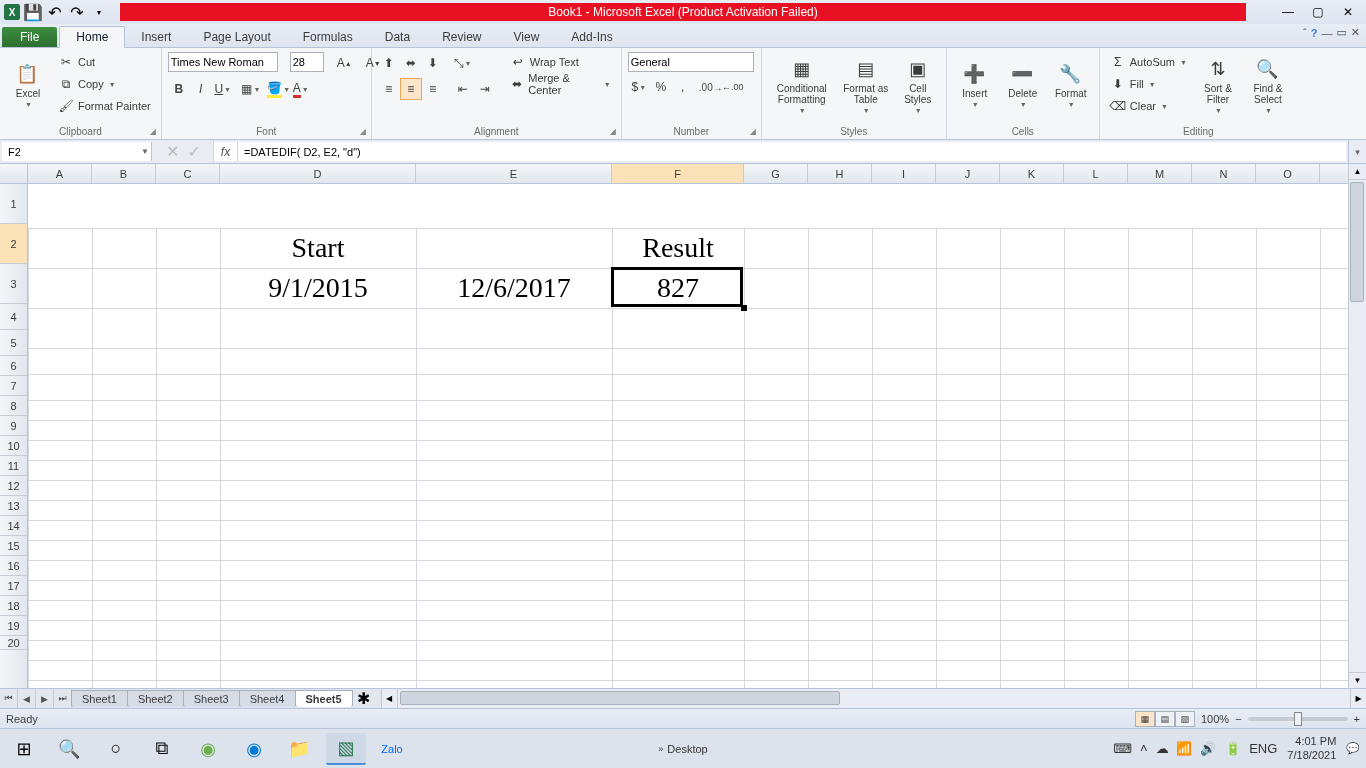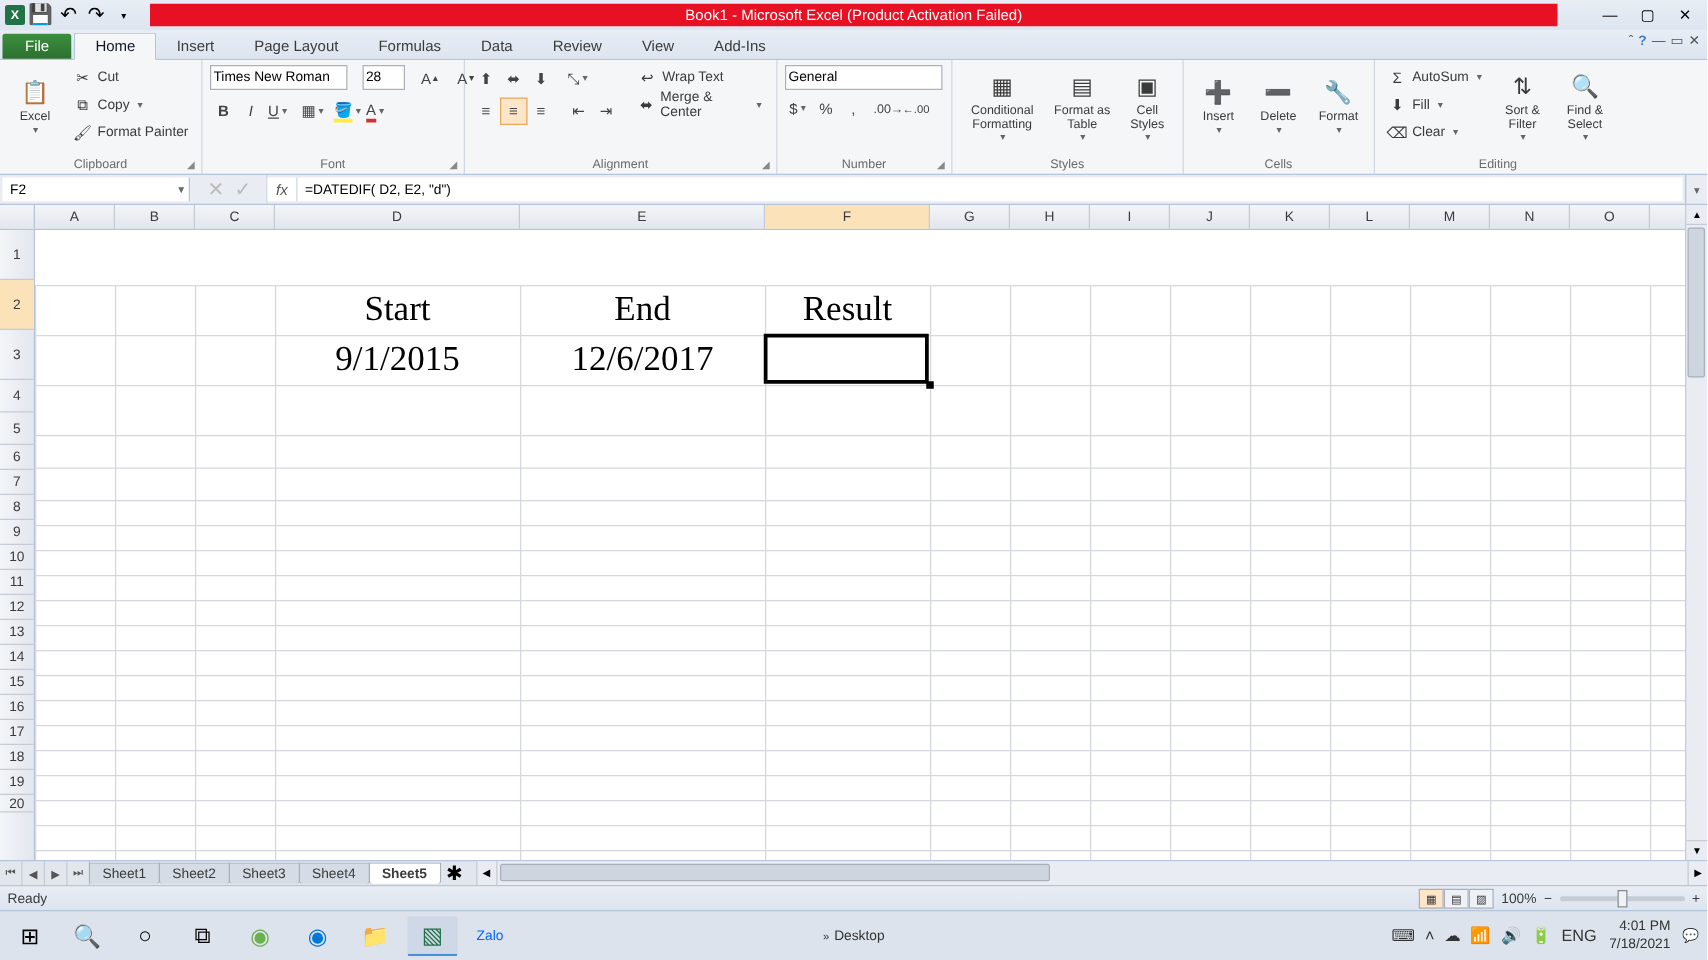--- a/index.html
+++ b/index.html
@@ -421,24 +421,24 @@
           <div class="gridline-h" style="top: 312px;"></div>
           <div class="gridline-h" style="top: 332px;"></div>
           <div class="gridline-h" style="top: 352px;"></div>
           <div class="gridline-h" style="top: 372px;"></div>
           <div class="gridline-h" style="top: 392px;"></div>
           <div class="gridline-h" style="top: 412px;"></div>
           <div class="gridline-h" style="top: 432px;"></div>
           <div class="gridline-h" style="top: 452px;"></div>
           <div class="gridline-h" style="top: 466px;"></div>
           <div class="cell" style="left: 192px; top: 0px; width: 196px; height: 40px;">Start</div>
-          <div class="cell" style="left: 388px; top: 0px; width: 196px; height: 40px;">End</div>
           <div class="cell" style="left: 584px; top: 0px; width: 132px; height: 40px;">Result</div>
           <div class="cell" style="left: 192px; top: 40px; width: 196px; height: 40px;">9/1/2015</div>
           <div class="cell" style="left: 388px; top: 40px; width: 196px; height: 40px;">12/6/2017</div>
+          <div class="cell" style="left: 584px; top: 40px; width: 132px; height: 40px;">827</div>
           <div class="active-cell-border" style="left: 583px; top: 39px; width: 132px; height: 40px;"></div>
           <div class="active-cell-handle" style="left: 713px; top: 77px;"></div>
         </div>
     </div>
   </div>
   <div class="sheet-scroll-v">
     <div style="height:16px;border-bottom:1px solid #c6cbd4;display:flex;align-items:center;justify-content:center;font-size:8px;">▲</div>
     <div class="vscroll-thumb" style="top:18px;height:120px;"></div>
     <div style="position:absolute;bottom:0;height:16px;width:100%;border-top:1px solid #c6cbd4;display:flex;align-items:center;justify-content:center;font-size:8px;">▼</div>
   </div>

